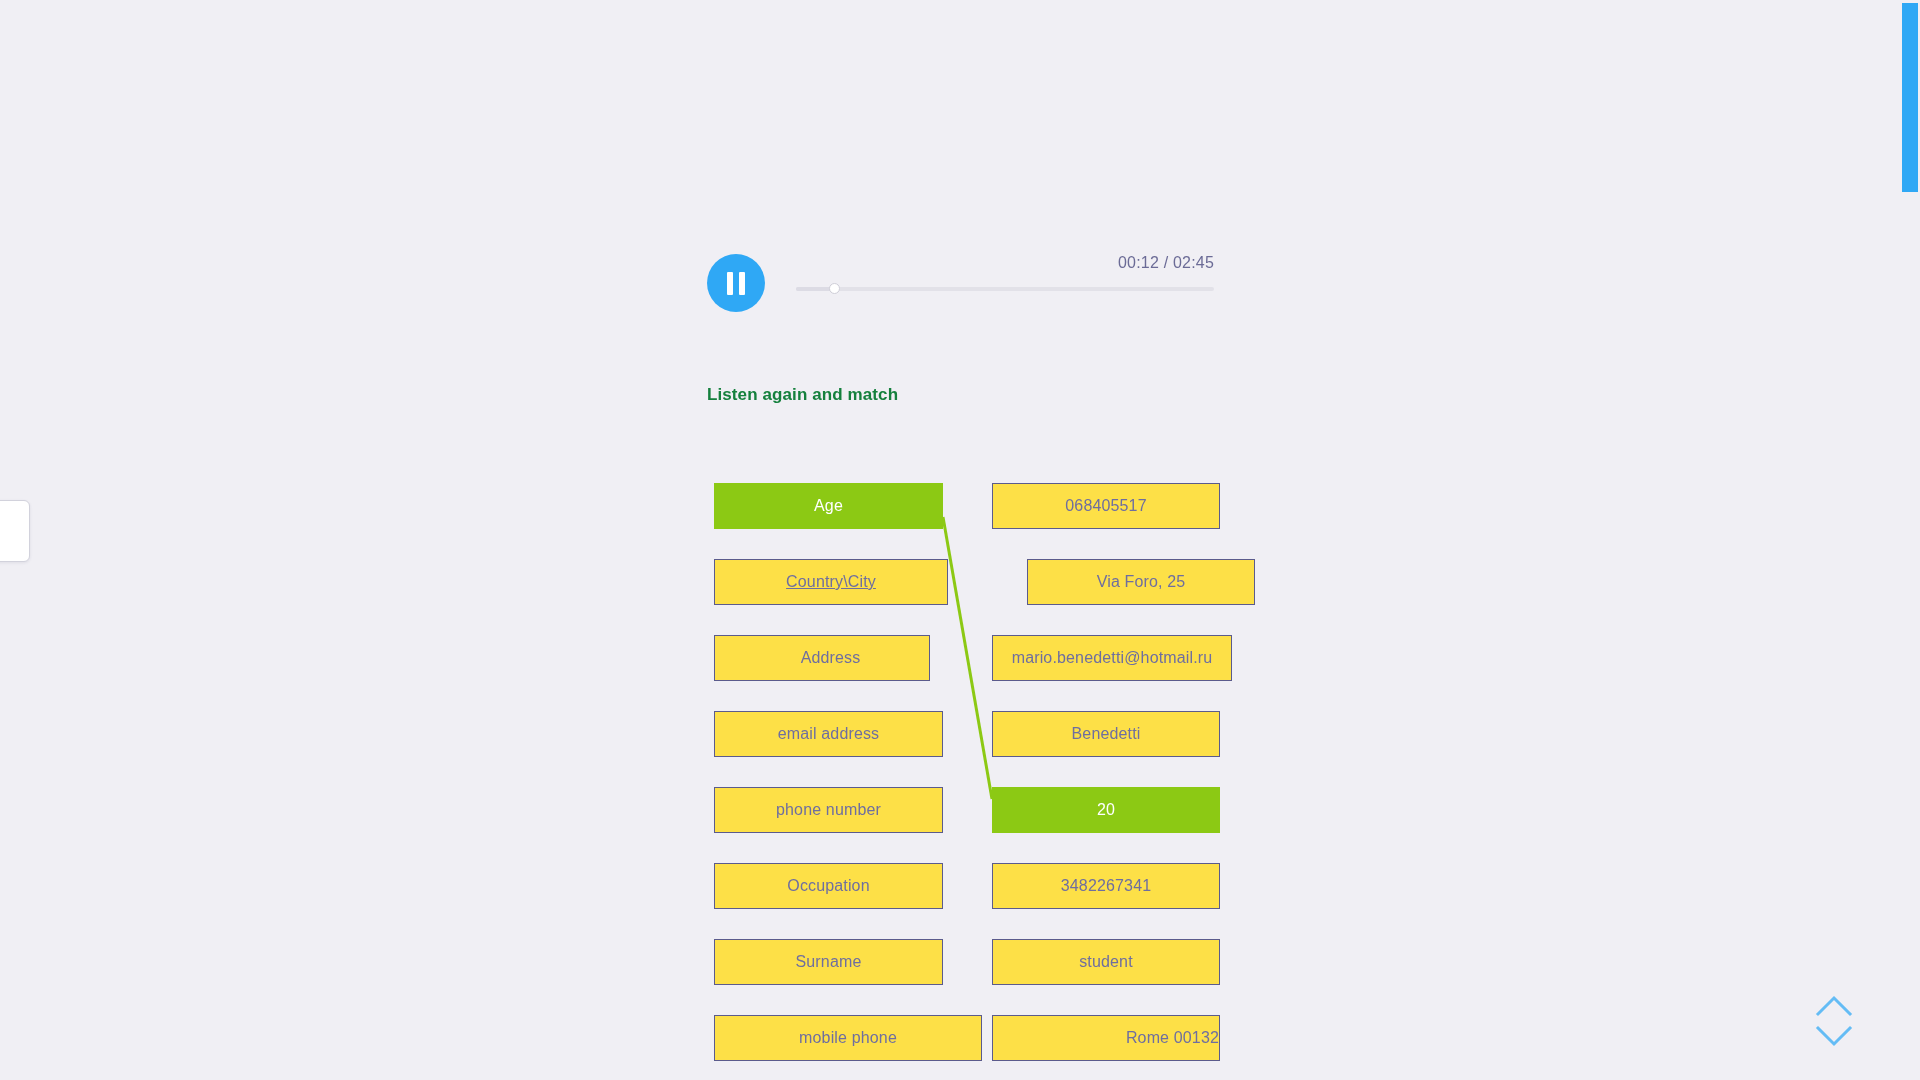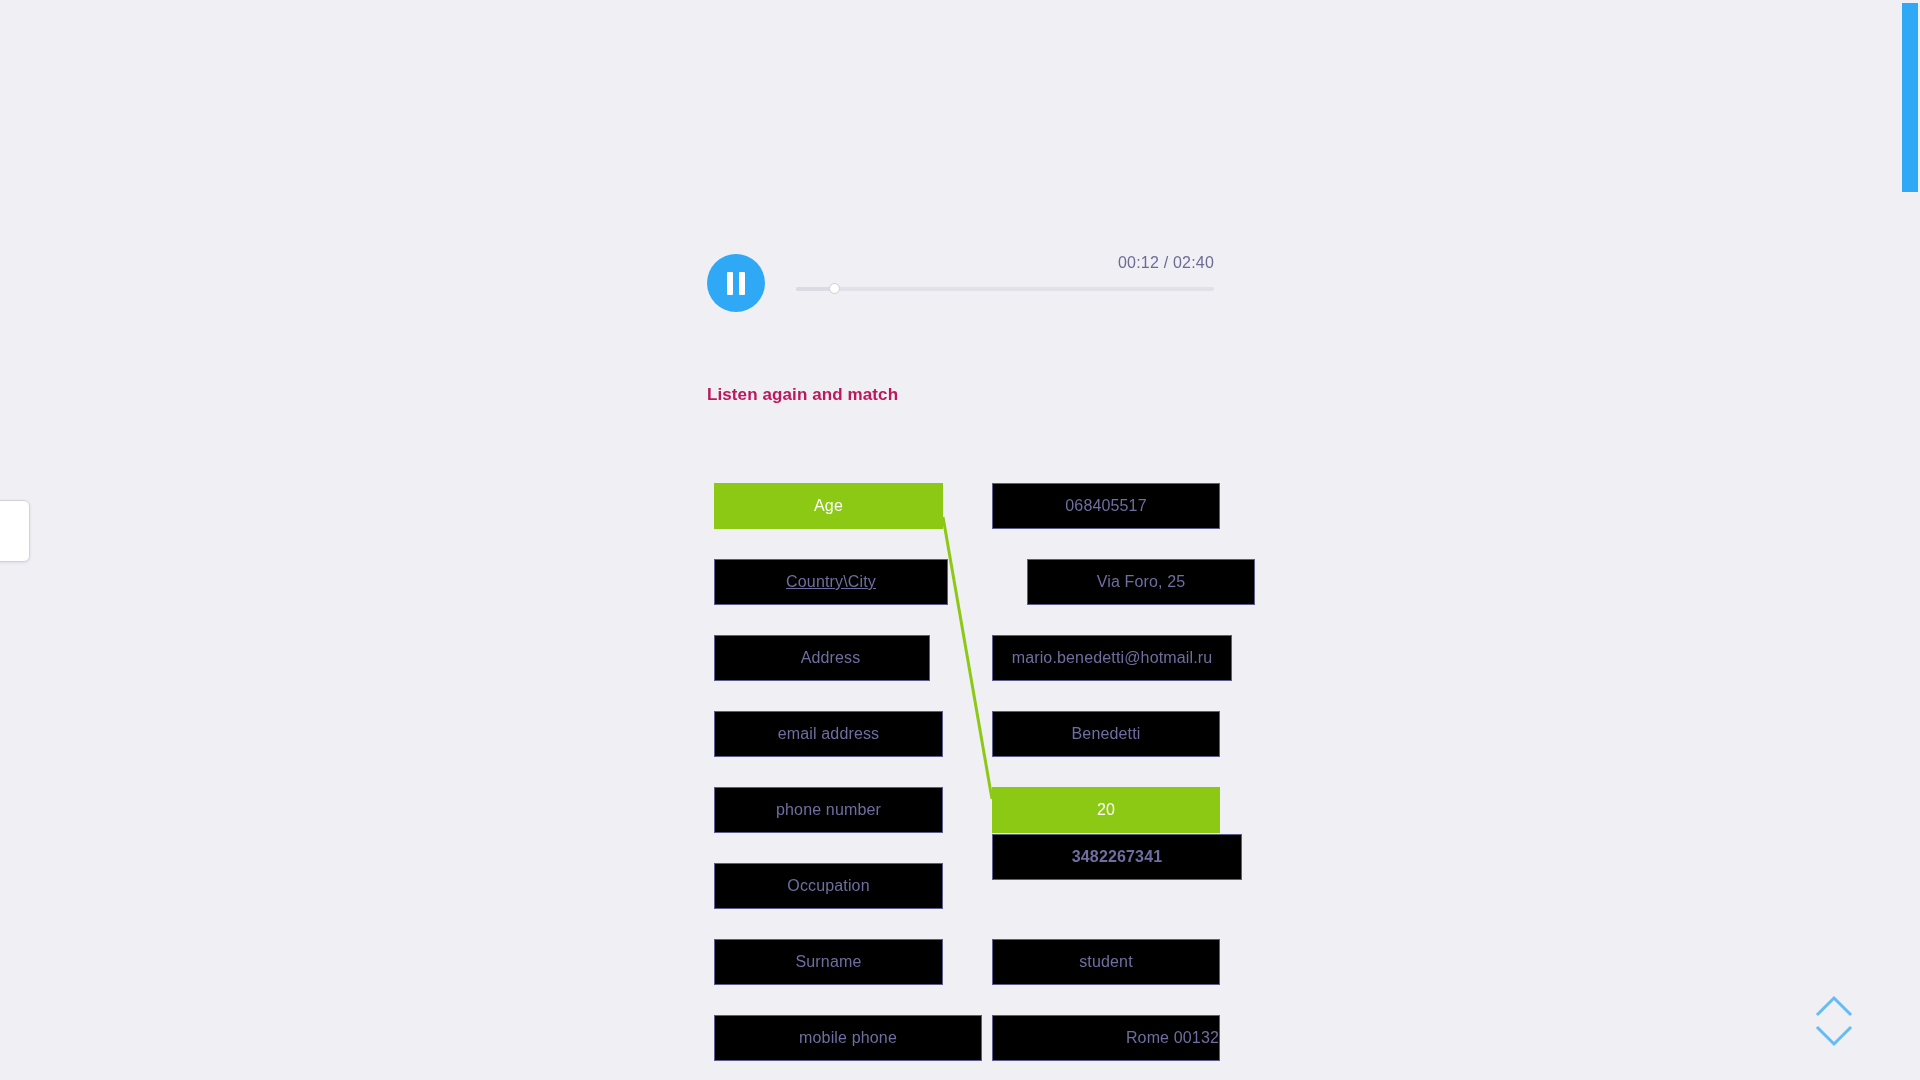--- a/index.html
+++ b/index.html
@@ -139,21 +139,21 @@
     white-space: nowrap;
   }
 
   
   .heading {
     position: absolute;
     left: 707px;
     top: 385px;
     font-size: 17px;
     font-weight: bold;
-    color: #be185d;
+    color: #15803d;
     letter-spacing: 0.1px;
   }
 
   
   .match-area {
     position: absolute;
     left: 0;
     top: 0;
     width: 1900px;
     height: 1080px;
@@ -166,21 +166,21 @@
     top: 0;
     width: 1900px;
     height: 1080px;
     pointer-events: none;
   }
 
   .mbox {
     position: absolute;
     box-sizing: border-box;
     border: 1px solid #5B5B8C;
-    background: #000000;
+    background: #fde047;
     color: #6E6EA0;
     font-size: 16px;
     display: flex;
     align-items: center;
     justify-content: center;
     height: 46px;
     cursor: pointer;
     pointer-events: auto;
     letter-spacing: 0.15px;
     white-space: nowrap;
@@ -217,21 +217,21 @@
   <div class="player">
     <div class="play-btn">
       <div class="pb"></div>
       <div class="pb"></div>
     </div>
     <div class="track-wrap">
       <div class="track"></div>
       <div class="track-filled" style="width: 37.62px;"></div>
       <div class="handle" style="left: 32.62px;"></div>
     </div>
-    <div class="time">00:12 / 02:40</div>
+    <div class="time">00:12 / 02:45</div>
   </div>
 
   <div class="heading">Listen again and match</div>
 
   <div class="match-area">
     <svg class="connector-svg" viewBox="0 0 1900 1080" xmlns="http://www.w3.org/2000/svg">
       <g id="connector-group">
           <line x1="936" y1="517" x2="985" y2="799" stroke="#8CC914" stroke-width="3"></line>
         </g>
     </svg>
@@ -270,21 +270,21 @@
         </div>
         <div class="mbox" style="left: 985px; top: 635px; width: 240px;">
           <span>mario.benedetti@hotmail.ru</span>
         </div>
         <div class="mbox" style="left: 985px; top: 711px; width: 228px;">
           <span>Benedetti</span>
         </div>
         <div class="mbox selected" style="left: 985px; top: 787px; width: 228px;">
           <span>20</span>
         </div>
-        <div class="mbox" style="left: 985px; top: 834px; width: 250px; font-weight: bold;">
+        <div class="mbox" style="left: 985px; top: 863px; width: 228px;">
           <span>3482267341</span>
         </div>
         <div class="mbox" style="left: 985px; top: 939px; width: 228px;">
           <span>student</span>
         </div>
         <div class="mbox" style="left: 985px; top: 1015px; width: 228px; justify-content: flex-end;">
           <span>Rome 00132</span>
         </div>
       </div>
   </div>

